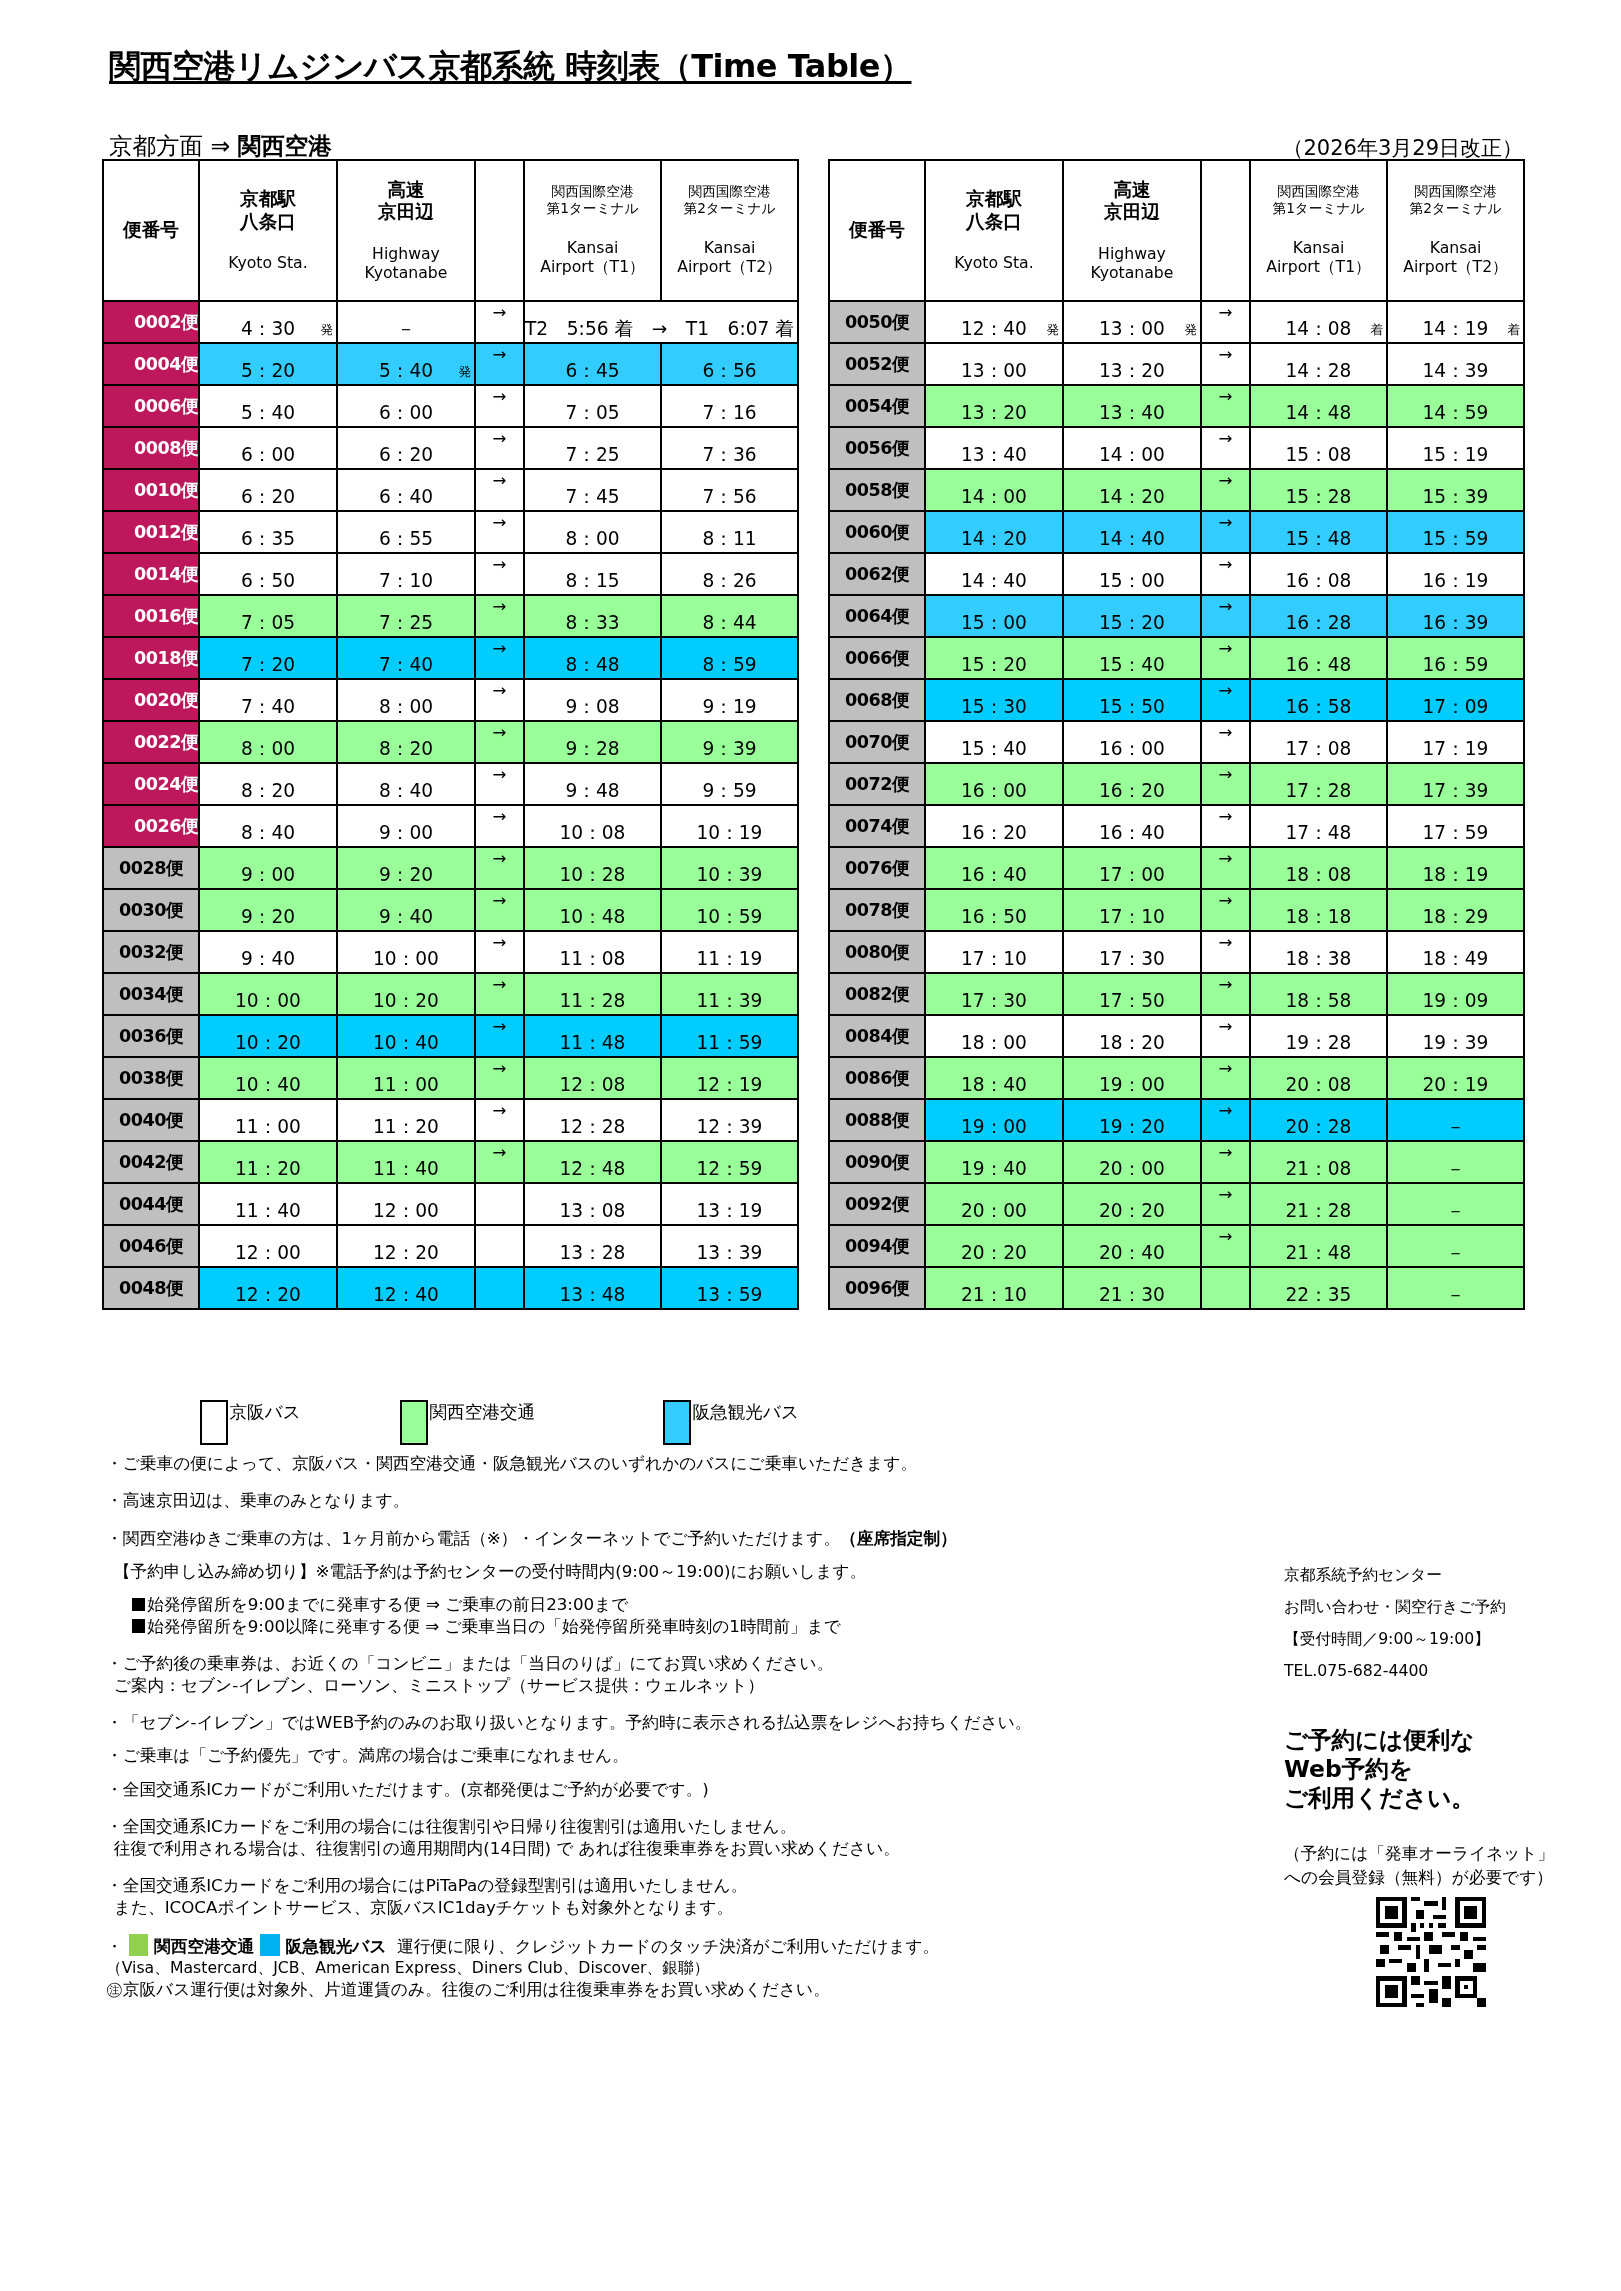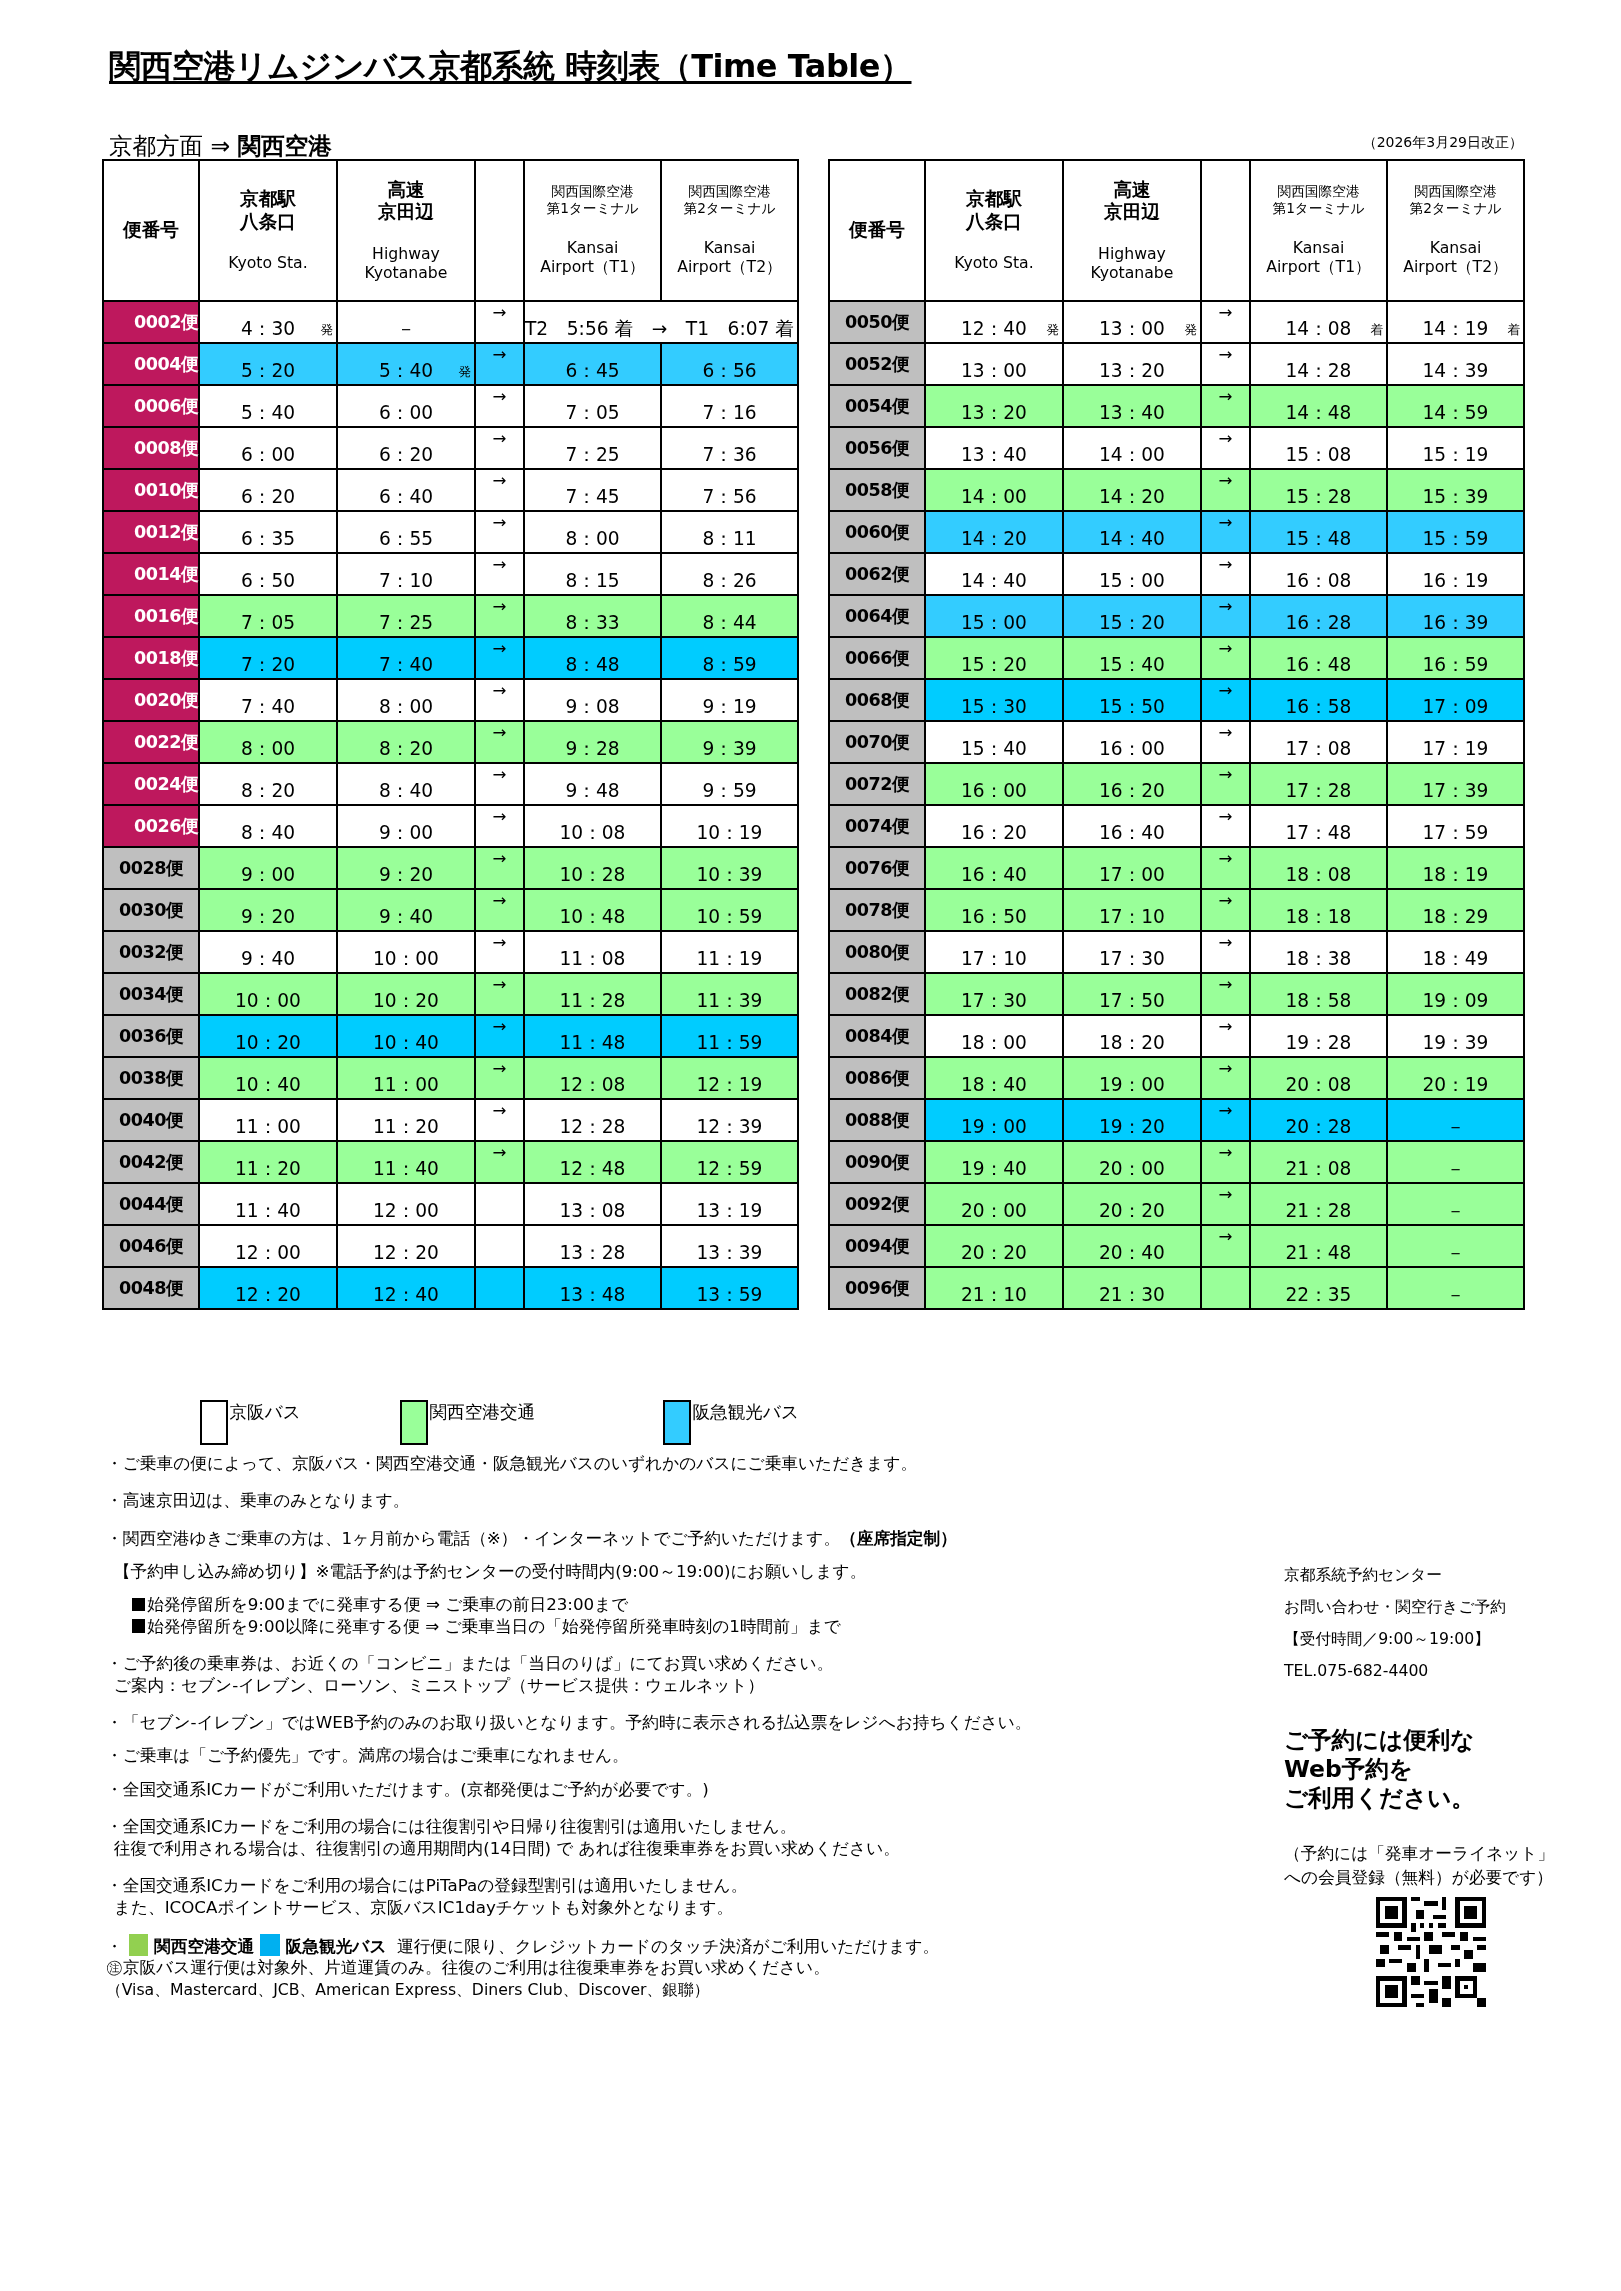--- a/index.html
+++ b/index.html
@@ -1,20 +1,20 @@
 <!DOCTYPE html>
 <html><head>
 <meta charset="utf-8">
 <style>
   html,body{margin:0;padding:0;background:#fff;}
   body{width:1621px;height:2292px;position:relative;font-family:"DejaVu Sans","Liberation Sans",sans-serif;color:#000;overflow:hidden;}
   .title{position:absolute;left:109px;top:45px;font-size:32px;font-weight:bold;text-decoration:underline;text-decoration-thickness:2.9px;text-underline-offset:3.9px;letter-spacing:-0.5px;white-space:nowrap;}
   .direction{position:absolute;left:109px;top:130px;font-size:23.5px;white-space:nowrap;}
   .direction b{font-weight:bold;}
-  .revision{position:absolute;right:98px;top:134px;font-size:14px;white-space:nowrap;}
+  .revision{position:absolute;right:98px;top:134px;font-size:21px;white-space:nowrap;}
   table.tt{position:absolute;top:159px;border-collapse:collapse;table-layout:fixed;}
   table.tt td, table.tt th{border:2px solid #000;padding:0;position:relative;}
   table.tt th{height:139px;background:#fff;font-weight:normal;text-align:center;vertical-align:middle;}
   .h-ja{font-size:18.6px;font-weight:bold;line-height:22.5px;}
   .h-ja-sm{font-size:13.7px;line-height:17.6px;}
   .h-en{font-size:15.7px;line-height:19.6px;margin-top:19.6px;}
   .h-sp{display:block;}
   table.tt td{height:40px;}
   td.flight{font-weight:bold;font-size:17.6px;text-align:center;vertical-align:middle;letter-spacing:-0.5px;}
   td.flight.dark{background:#be185d;color:#fff;text-align:right;}
@@ -555,22 +555,22 @@
   <div class="gap-s"></div>
   <p>・全国交通系ICカードがご利用いただけます。(京都発便はご予約が必要です。)</p>
   <div class="gap-m"></div>
   <p>・全国交通系ICカードをご利用の場合には往復割引や日帰り往復割引は適用いたしません。</p>
   <p class="indent1">往復で利用される場合は、往復割引の適用期間内(14日間) で あれば往復乗車券をお買い求めください。</p>
   <div class="gap-m"></div>
   <p>・全国交通系ICカードをご利用の場合にはPiTaPaの登録型割引は適用いたしません。</p>
   <p class="indent1">また、ICOCAポイントサービス、京阪バスIC1dayチケットも対象外となります。</p>
   <div class="gap-m"></div>
   <p><span>・</span><span class="swatch" style="background:#92d050"></span><span class="bold">関西空港交通</span><span class="swatch" style="background:#00b0f0"></span><span class="bold">阪急観光バス</span>&nbsp;&nbsp;<span>運行便に限り、クレジットカードのタッチ決済がご利用いただけます。</span></p>
+  <p style="font-size:15.7px">（Visa、Mastercard、JCB、American Express、Diners Club、Discover、銀聯）</p>
   <p>㊟京阪バス運行便は対象外、片道運賃のみ。往復のご利用は往復乗車券をお買い求めください。</p>
-  <p style="font-size:15.7px">（Visa、Mastercard、JCB、American Express、Diners Club、Discover、銀聯）</p>
 </div>
 
 <div class="side">
   <div class="sm">京都系統予約センター</div>
   <div class="sm">お問い合わせ・関空行きご予約</div>
   <div class="sm">【受付時間／9:00～19:00】</div>
   <div class="sm">TEL.075-682-4400</div>
   <div class="big">
     <div>ご予約には便利な</div>
       <div>Web予約を</div>

